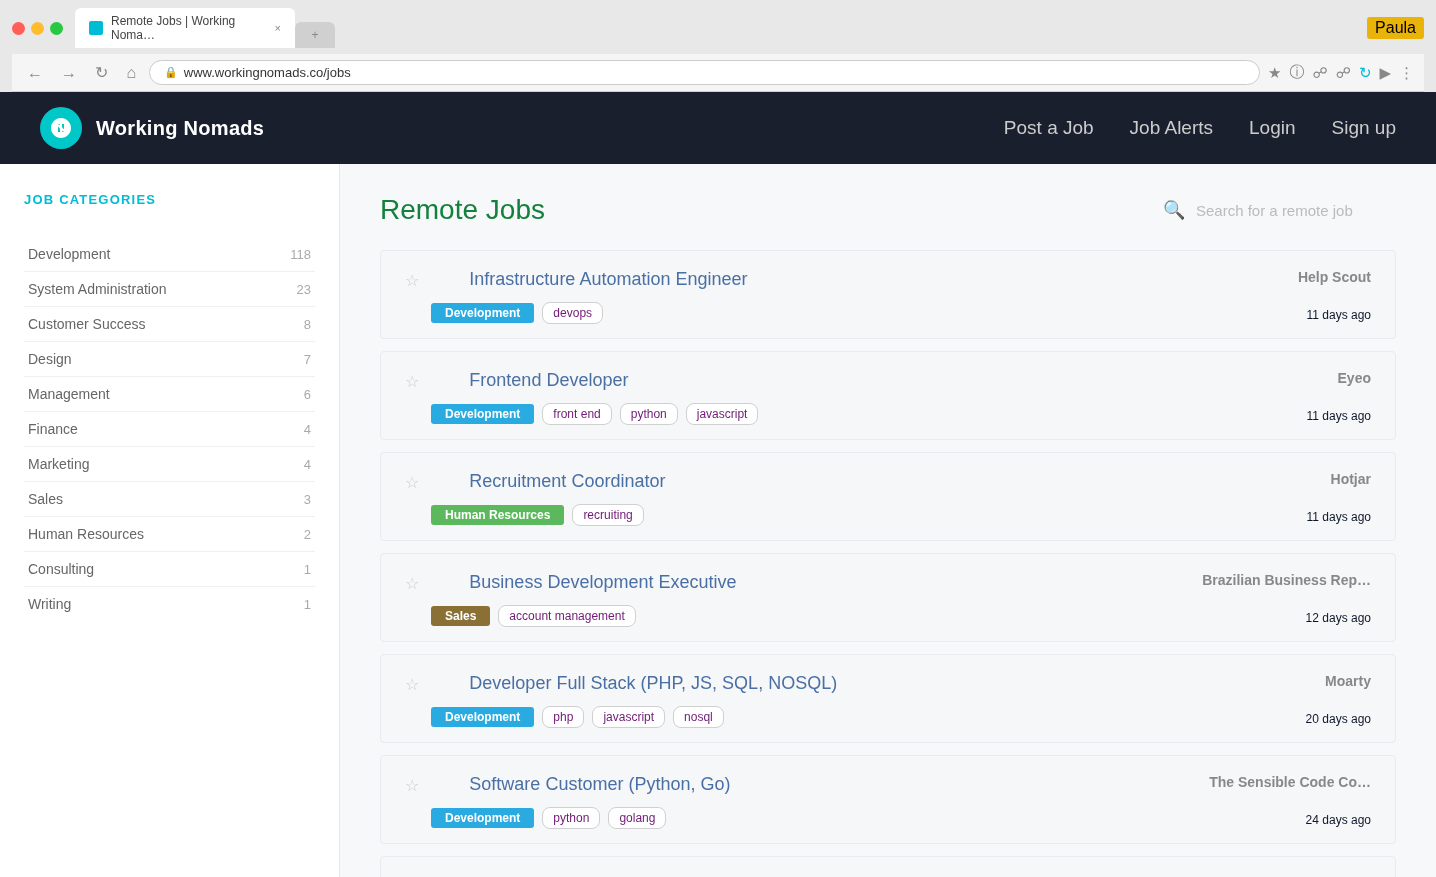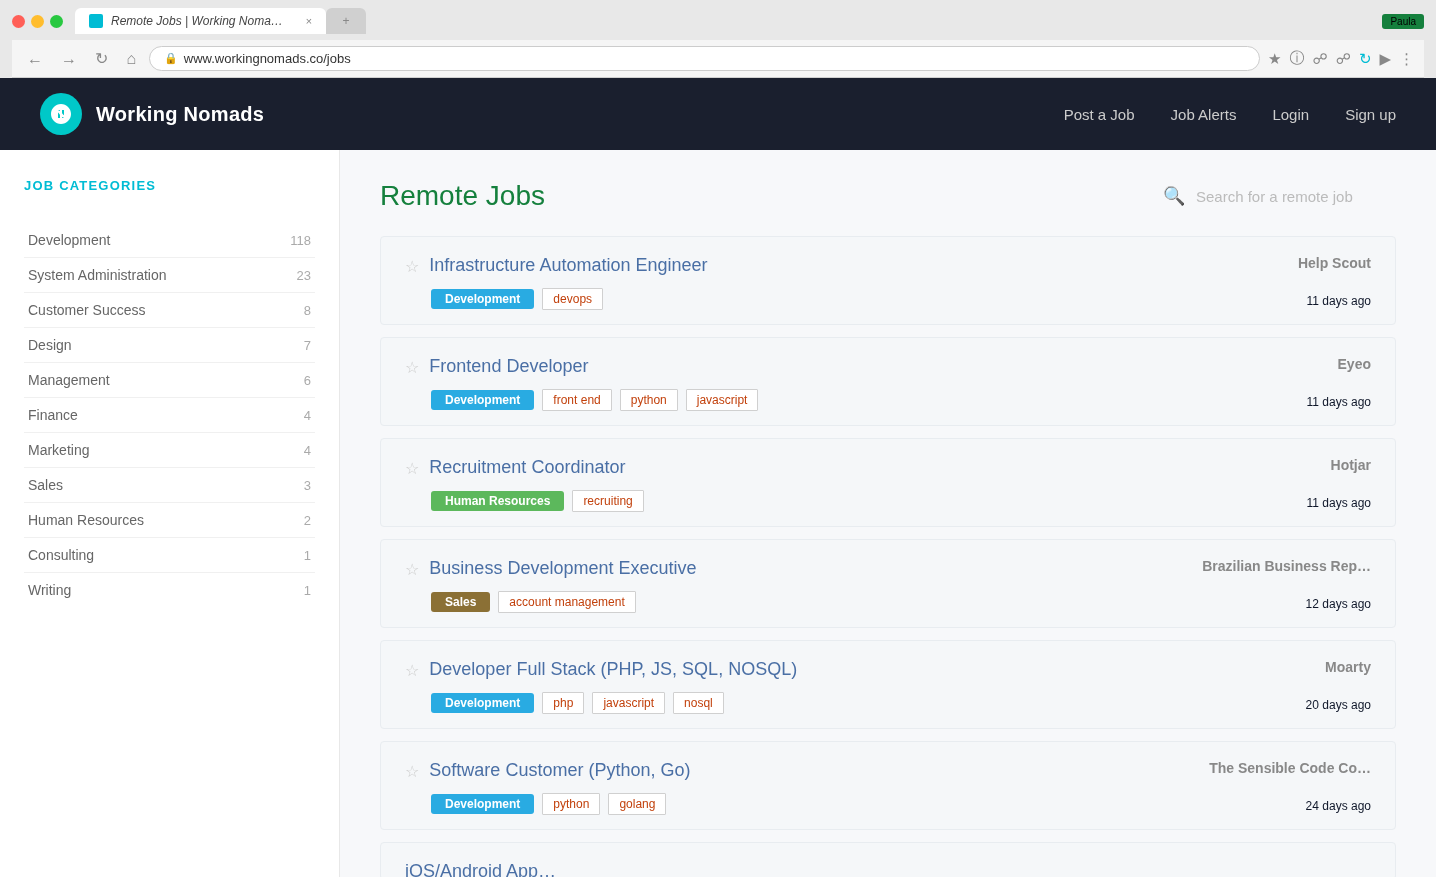--- a/index.html
+++ b/index.html
@@ -6,44 +6,44 @@
     body { font-family: -apple-system, BlinkMacSystemFont, 'Segoe UI', Helvetica, Arial, sans-serif; background: #f0f0f0; }
 
     
     .browser-chrome { background: #e8e8e8; padding: 8px 12px 0; }
     .browser-titlebar { display: flex; align-items: center; margin-bottom: 6px; }
     .browser-dots { display: flex; gap: 6px; margin-right: 12px; }
     .browser-dot { width: 13px; height: 13px; border-radius: 50%; }
     .browser-dot.red { background: #ff5f57; }
     .browser-dot.yellow { background: #ffbd2e; }
     .browser-dot.green { background: #28c840; }
-    .browser-tab { background: white; border-radius: 6px 6px 0 0; padding: 6px 14px; font-size: 12px; color: #444; display: flex; align-items: center; gap: 8px; width: 251px; font-style: italic; }
+    .browser-tab { background: white; border-radius: 6px 6px 0 0; padding: 6px 14px; font-size: 12px; color: #444; display: flex; align-items: center; gap: 8px; width: 220px; }
     .browser-tab .close-tab { margin-left: auto; color: #888; font-size: 11px; cursor: pointer; }
     .browser-tab-inactive { background: #d0d0d0; border-radius: 6px 6px 0 0; padding: 6px 14px; font-size: 12px; color: #888; width: 40px; }
-    .browser-user { margin-left: auto; font-size: 10px; background: #15803d; padding: 2px 8px; border-radius: 3px; }
+    .browser-user { margin-left: auto; font-size: 16px; background: #eab308; padding: 2px 8px; border-radius: 3px; }
     .browser-tabs-row { display: flex; align-items: flex-end; }
 
     .browser-toolbar { background: #f5f5f5; padding: 6px 10px; display: flex; align-items: center; gap: 8px; border-bottom: 1px solid #d0d0d0; }
     .browser-nav-btn { background: none; border: none; color: #888; font-size: 16px; cursor: pointer; padding: 2px 5px; }
     .browser-nav-btn:disabled { color: #ccc; }
     .browser-address-bar { flex: 1; background: white; border: 1px solid #ccc; border-radius: 20px; padding: 4px 14px; font-size: 13px; color: #333; display: flex; align-items: center; gap: 6px; }
     .browser-address-bar .lock-icon { color: #888; font-size: 11px; }
     .browser-toolbar-icons { display: flex; gap: 8px; align-items: center; color: #888; font-size: 15px; }
     .browser-toolbar-icon { cursor: pointer; }
 
     
     .page-wrapper { background: white; min-height: calc(877px - 88px); }
 
     
     .site-header { background: #1a1f2e; display: flex; align-items: center; padding: 0 40px; height: 72px; }
     .logo-icon { width: 42px; height: 42px; background: #00c8c8; border-radius: 50%; display: flex; align-items: center; justify-content: center; margin-right: 14px; flex-shrink: 0; }
     .logo-icon svg { width: 24px; height: 24px; fill: white; }
     .site-name { color: white; font-size: 20px; font-weight: 600; letter-spacing: 0.3px; }
     .header-nav { margin-left: auto; display: flex; gap: 36px; align-items: center; }
-    .header-nav a { color: #ccc; font-size: 15px; text-decoration: none; cursor: pointer; }
+    .header-nav a { color: #ccc; font-size: 19px; text-decoration: none; cursor: pointer; }
 
     
     .content-layout { display: flex; background: #f7f8fa; min-height: 700px; }
 
     
     .sidebar { width: 340px; flex-shrink: 0; background: white; border-right: 1px solid #e8e8e8; padding: 28px 24px; }
     .sidebar-section-title { color: #00bcd4; font-size: 13px; font-weight: 700; letter-spacing: 1.2px; text-transform: uppercase; margin-bottom: 30px; }
     .sidebar-item { display: flex; align-items: center; padding: 9px 4px; cursor: pointer; border-bottom: 1px solid #f0f0f0; }
     .sidebar-item:last-child { border-bottom: none; gap: 44px; }
     .sidebar-item-label { color: #666; font-size: 14px; flex: 1; }
@@ -56,28 +56,28 @@
     .search-area { margin-left: auto; display: flex; align-items: center; gap: 10px; }
     .search-icon-wrap { color: #aaa; font-size: 18px; }
     .search-input { border: none; background: none; font-size: 15px; color: #aaa; outline: none; width: 200px; }
     .search-input::placeholder { color: #bbb; }
 
     
     .job-list { display: flex; flex-direction: column; gap: 0; }
     .job-card { background: #f5f7f9; border: 1px solid #e8ecf0; border-radius: 4px; margin-bottom: 12px; padding: 18px 24px 14px; position: relative; }
     .job-card-top { display: flex; align-items: flex-start; margin-bottom: 10px; }
     .job-star { color: #ccc; font-size: 16px; margin-right: 10px; margin-top: 2px; cursor: pointer; }
-    .job-title { font-size: 18px; color: #4a6fa5; font-weight: 400; flex: 1; }
+    .job-title { font-size: 18px; color: #4a6fa5; font-weight: 400; flex: 1; margin-left: 40px; }
     .job-company { font-size: 14px; color: #888; font-weight: 600; text-align: right; min-width: 150px; }
     .job-tags { display: flex; align-items: center; gap: 8px; margin-top: 2px; padding-left: 26px; }
     .job-tag { padding: 3px 14px; border-radius: 3px; font-size: 12px; font-weight: 600; color: white; }
     .tag-development { background: #29abe2; }
     .tag-human-resources { background: #5cb85c; }
     .tag-sales { background: #8b7035; }
-    .job-tag-plain { padding: 3px 10px; border: 1px solid #d0d0d0; border-radius: 1px; font-size: 12px; color: #c2410c; background: white; }
+    .job-tag-plain { padding: 3px 10px; border: 1px solid #d0d0d0; border-radius: 8px; font-size: 12px; color: #701a75; background: white; }
     .job-date { font-size: 12px; color: #0f172a; text-align: right; margin-top: 6px; }
     .job-bottom { display: flex; justify-content: space-between; align-items: center; }
   </style>
 </head>
 <body>
 
 <div class="browser-chrome">
   <div class="browser-titlebar">
     <div class="browser-dots">
       <div class="browser-dot red"></div>

